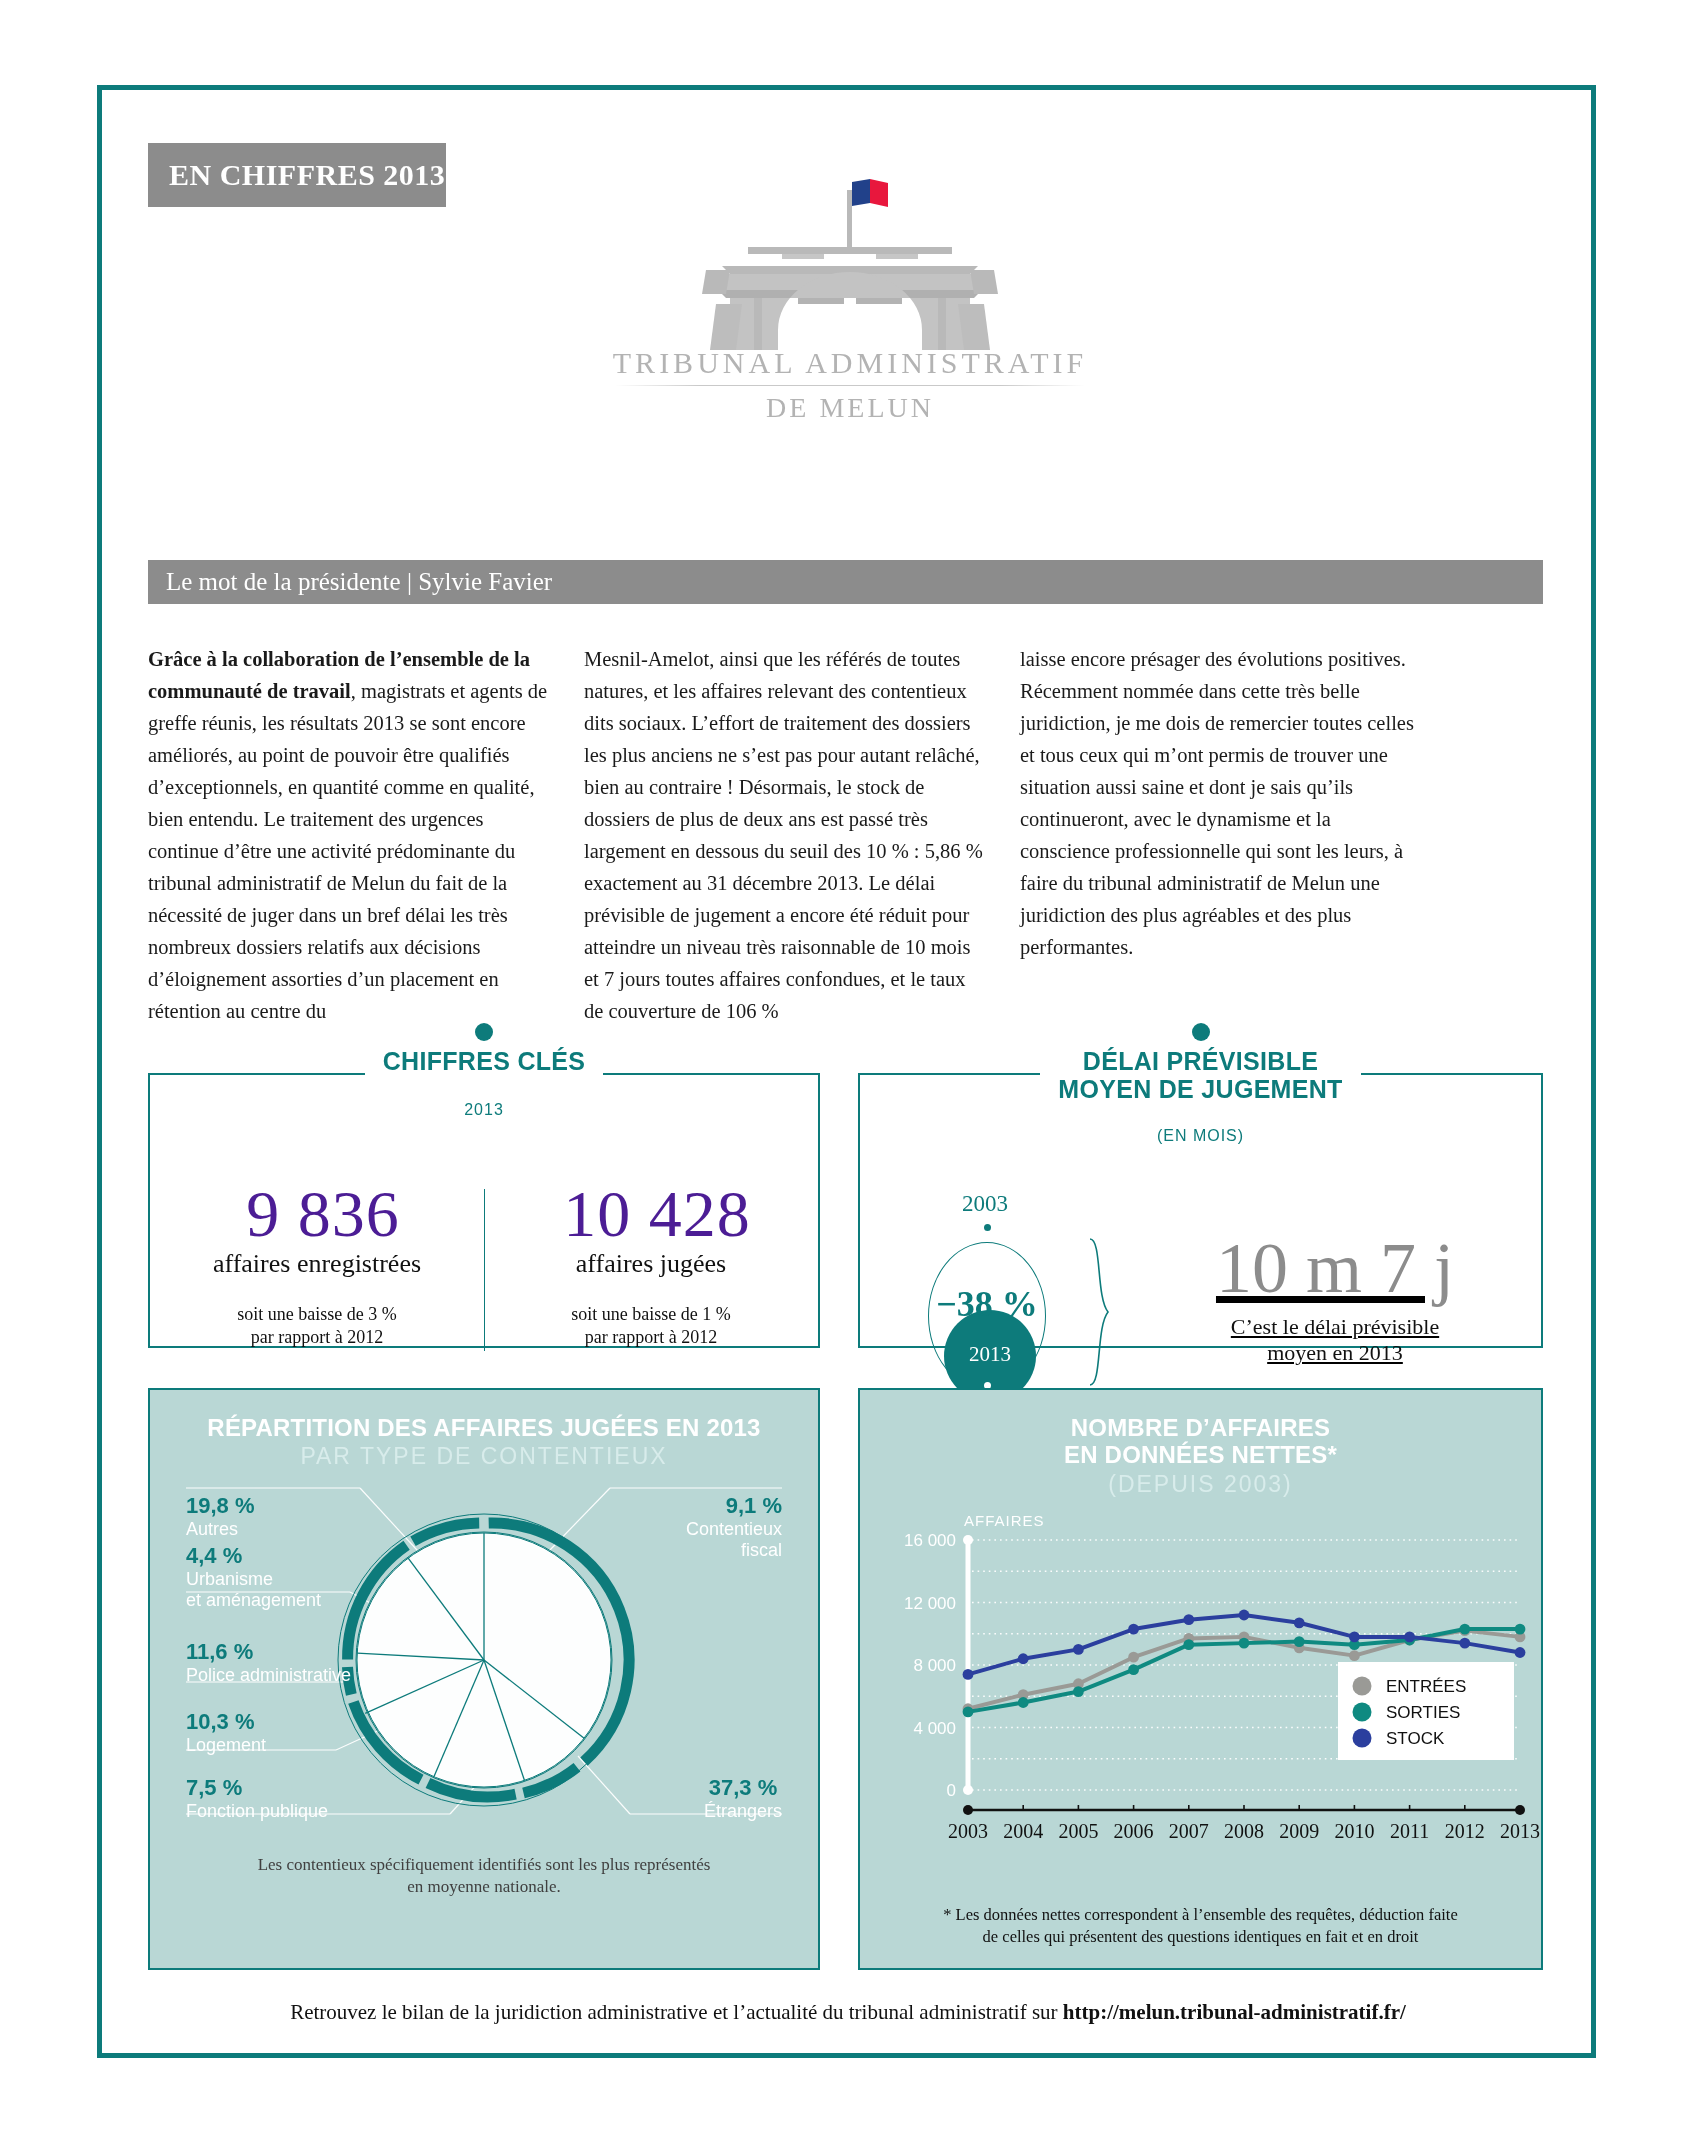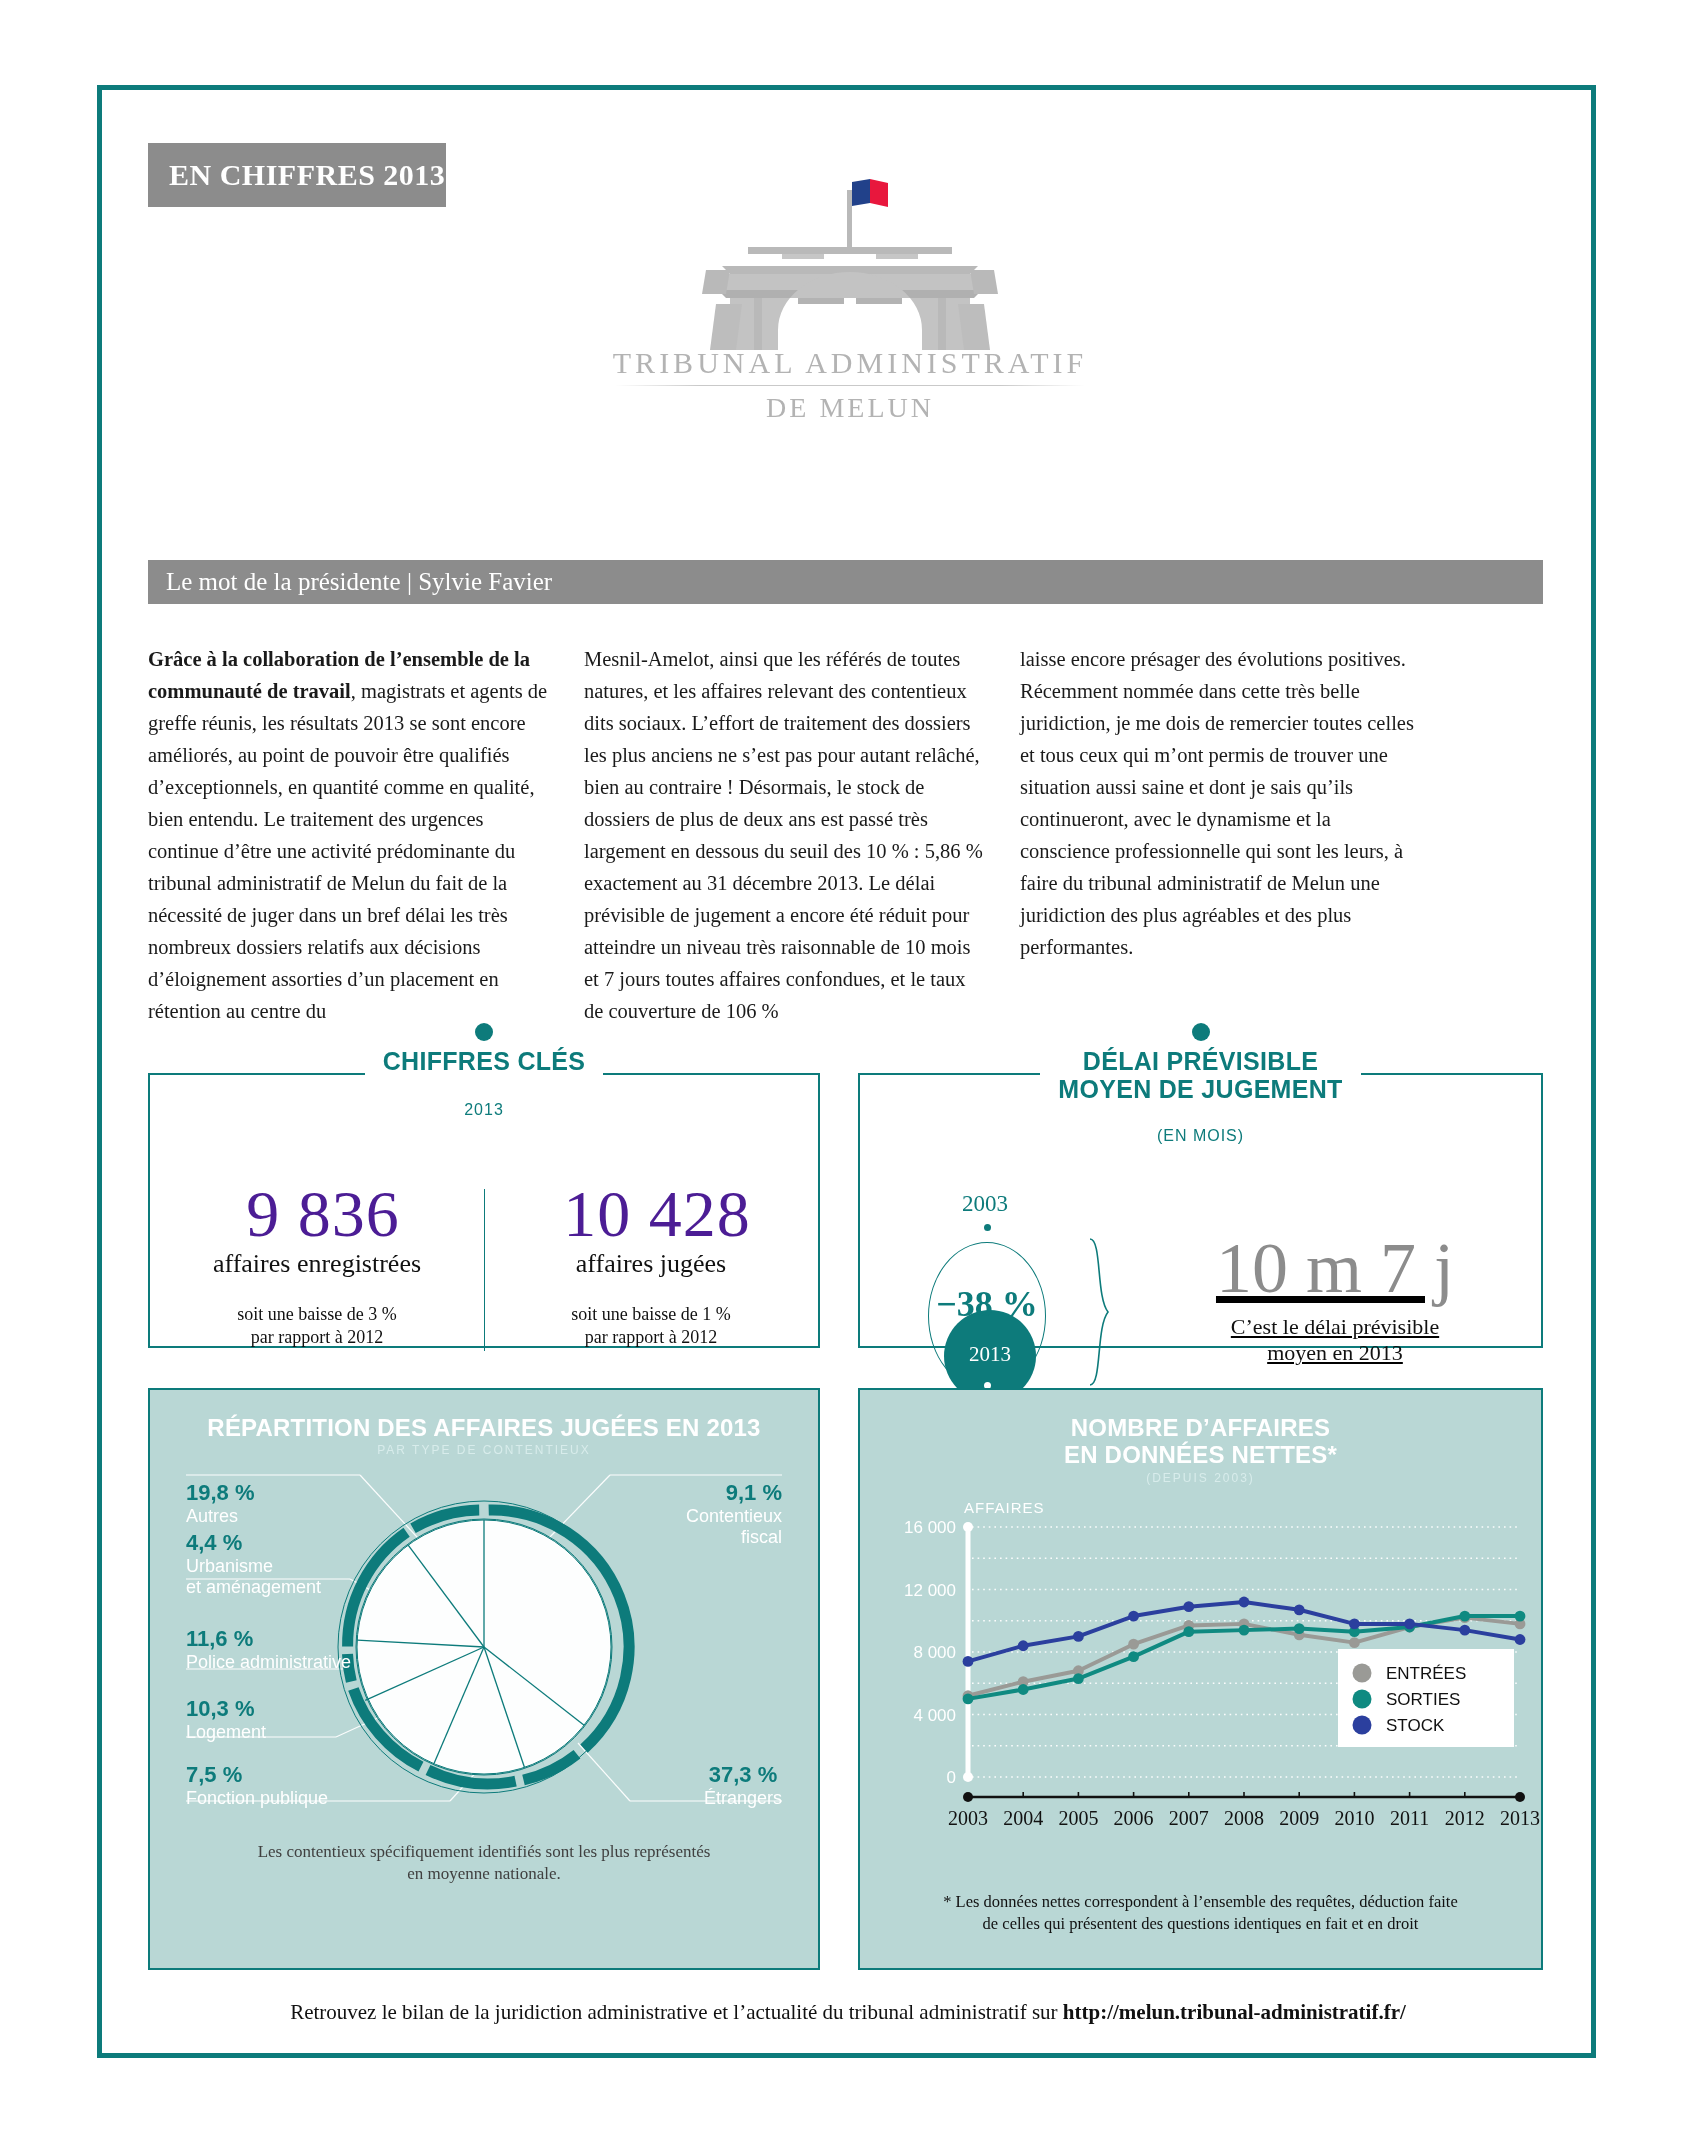--- a/index.html
+++ b/index.html
@@ -257,21 +257,21 @@
     font-weight: bold;
     font-size: 24px;
     line-height: 1.14;
     margin-top: 24px;
     letter-spacing: 0.2px;
   }
   .ch-sub {
     text-align: center;
     color: #d8eceb;
     font-family: "Liberation Sans", sans-serif;
-    font-size: 12px;
+    font-size: 23px;
     letter-spacing: 2px;
     margin-top: 2px;
   }
   .pie-area { position: relative; width: 100%; height: 380px; }
   .pie-note {
     text-align: center;
     color: #404040;
     font-size: 17px;
     line-height: 1.3;
     margin-top: 4px;

